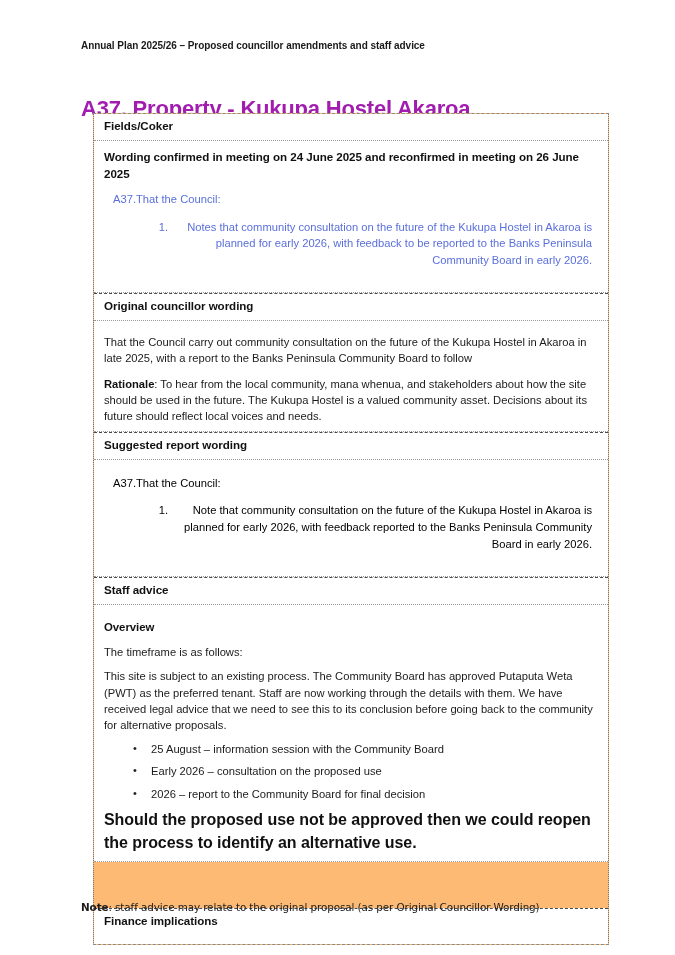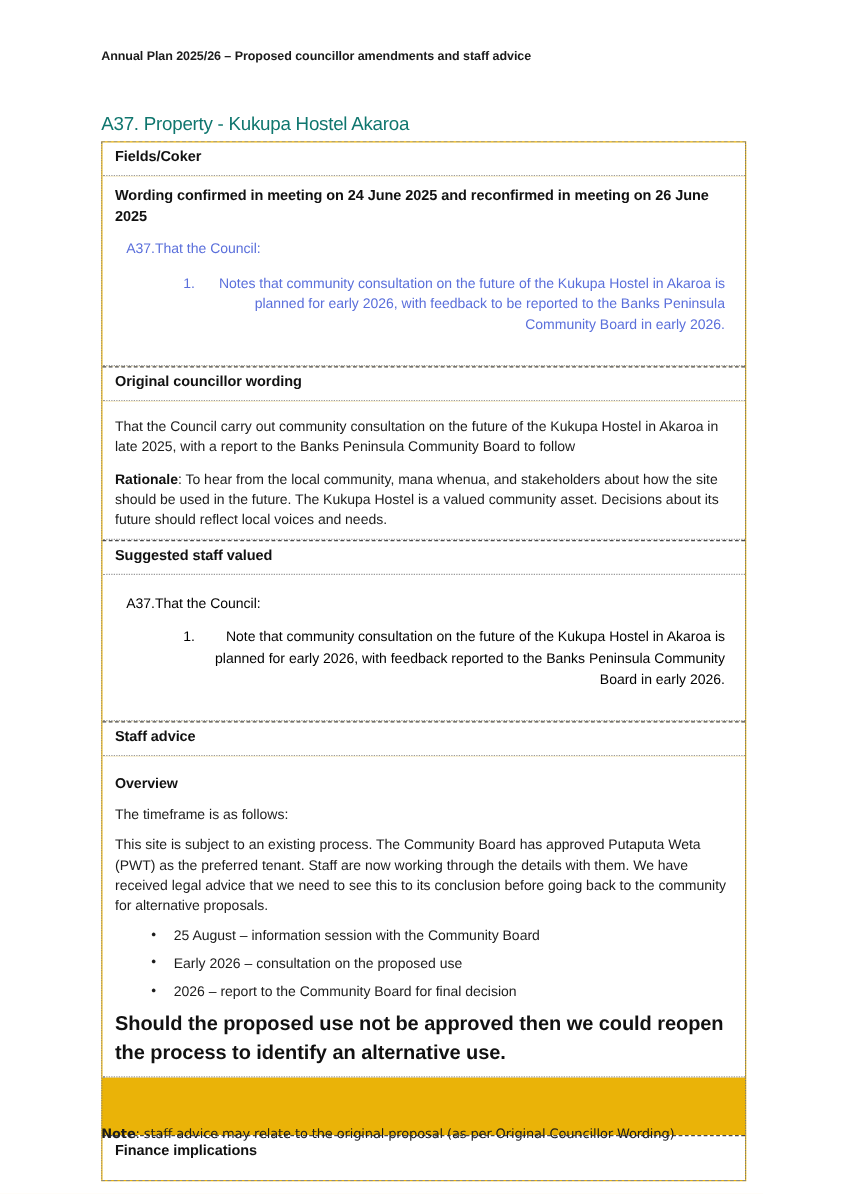--- a/index.html
+++ b/index.html
@@ -36,39 +36,39 @@
     font-weight: bold;
     letter-spacing: -0.05px;
     color: #1a1a1a;
   }
 
   .doc-title {
     position: absolute;
     left: 81px;
     top: 82px;
     width: 515px;
-    font-size: 15px;
-    font-weight: normal;
+    font-size: 22px;
+    font-weight: bold;
     letter-spacing: -0.2px;
-    color: #0f766e;
+    color: #a21caf;
     line-height: 1.1;
   }
 
   
   .amend-table {
     position: absolute;
-    left: 81px;
+    left: 93px;
     top: 113px;
     width: 514px;
     border-collapse: collapse;
     border-left: 1px dotted #767676;
     border-right: 1px dotted #767676;
     border-top: 1px dashed #8a8a8a;
     border-bottom: 1px dashed #8a8a8a;
-    background: #eab308;
+    background: #fdba74;
   }
 
   .amend-table .cell {
     display: block;
     box-sizing: border-box;
     width: 514px;
     padding: 5px 10px 7px 10px;
     border-bottom: 1px dotted #9a9a9a;
     background: #fff;
   }
@@ -230,21 +230,21 @@
     <div class="cell section-head">
       <div class="sec-title">Original councillor wording</div>
     </div>
 
     <div class="cell">
       <p class="para first">That the Council carry out community consultation on the future of the Kukupa Hostel in Akaroa in late 2025, with a report to the Banks Peninsula Community Board to follow</p>
       <p class="para"><b class="inline-b">Rationale</b><span>: To hear from the local community, mana whenua, and stakeholders about how the site should be used in the future. The Kukupa Hostel is a valued community asset. Decisions about its future should reflect local voices and needs.</span></p>
     </div>
 
     <div class="cell section-head">
-      <div class="sec-title">Suggested staff valued</div>
+      <div class="sec-title">Suggested report wording</div>
     </div>
 
     <div class="cell">
       <div class="reso" style="margin-top:10px;">
         <div class="reso-line">
           <span class="lead">A37.</span>
           <span>That the Council:</span>
         </div>
         <ol class="reso-list">
           <li>

